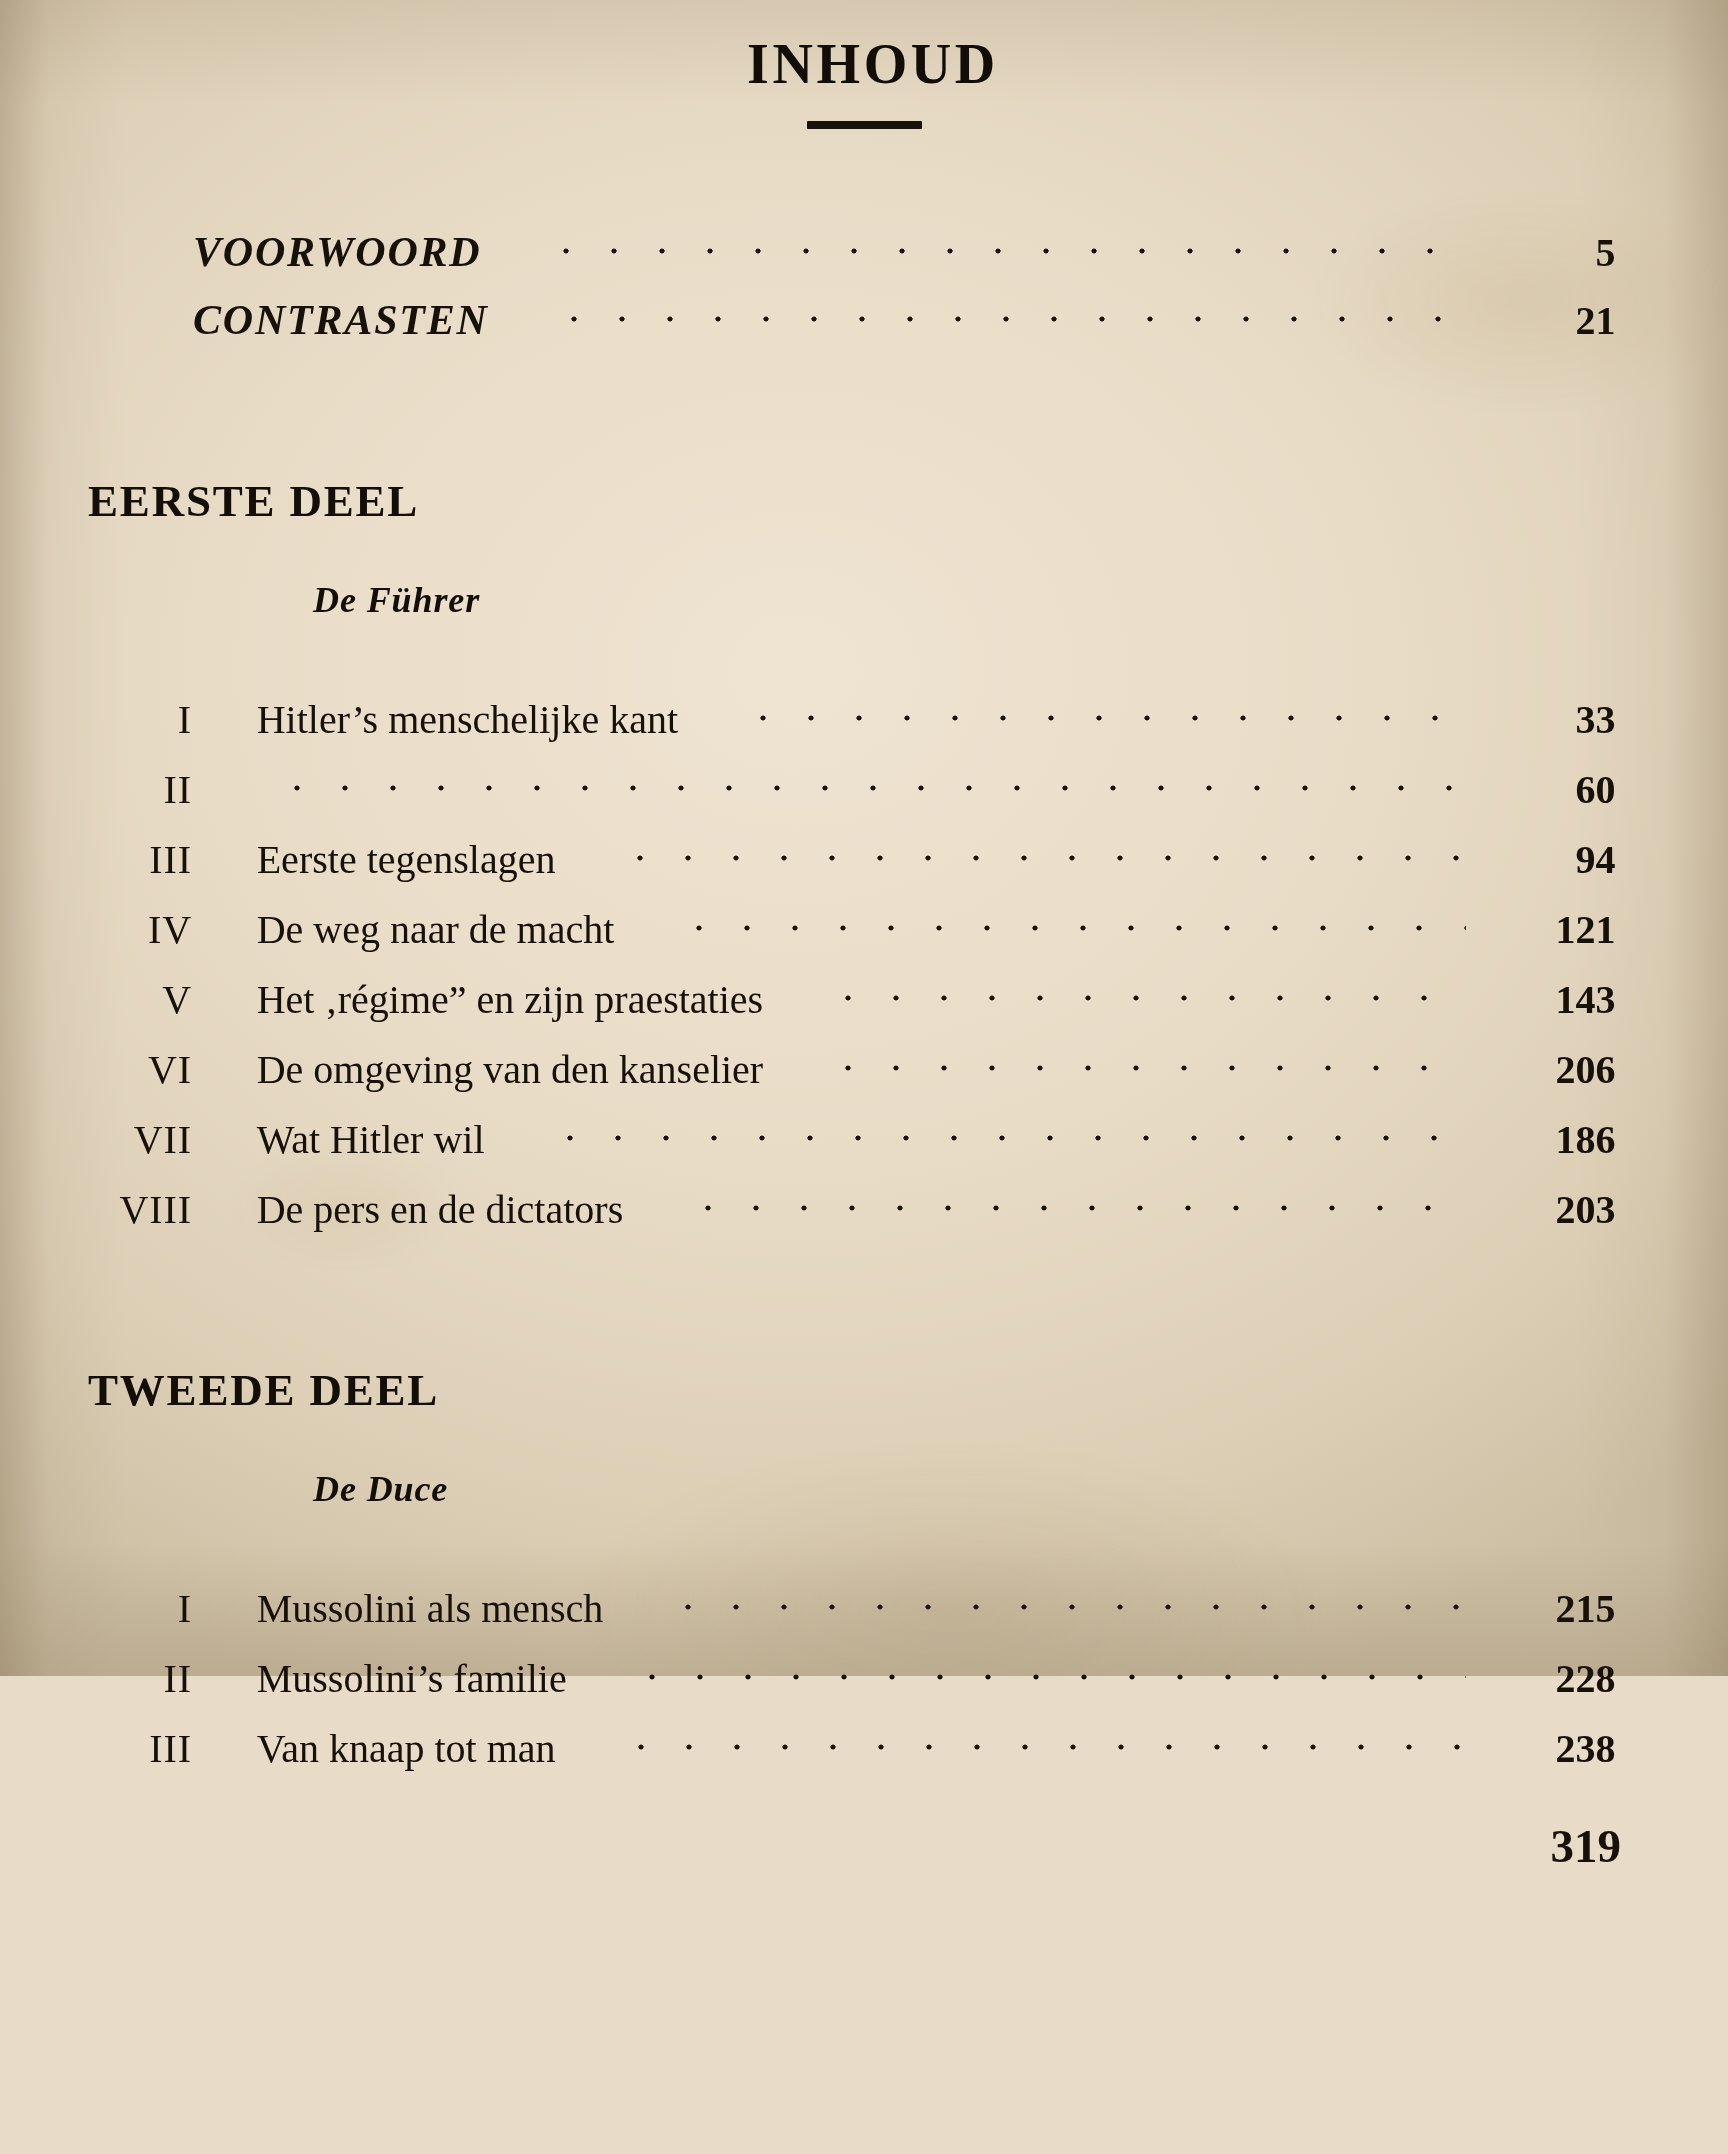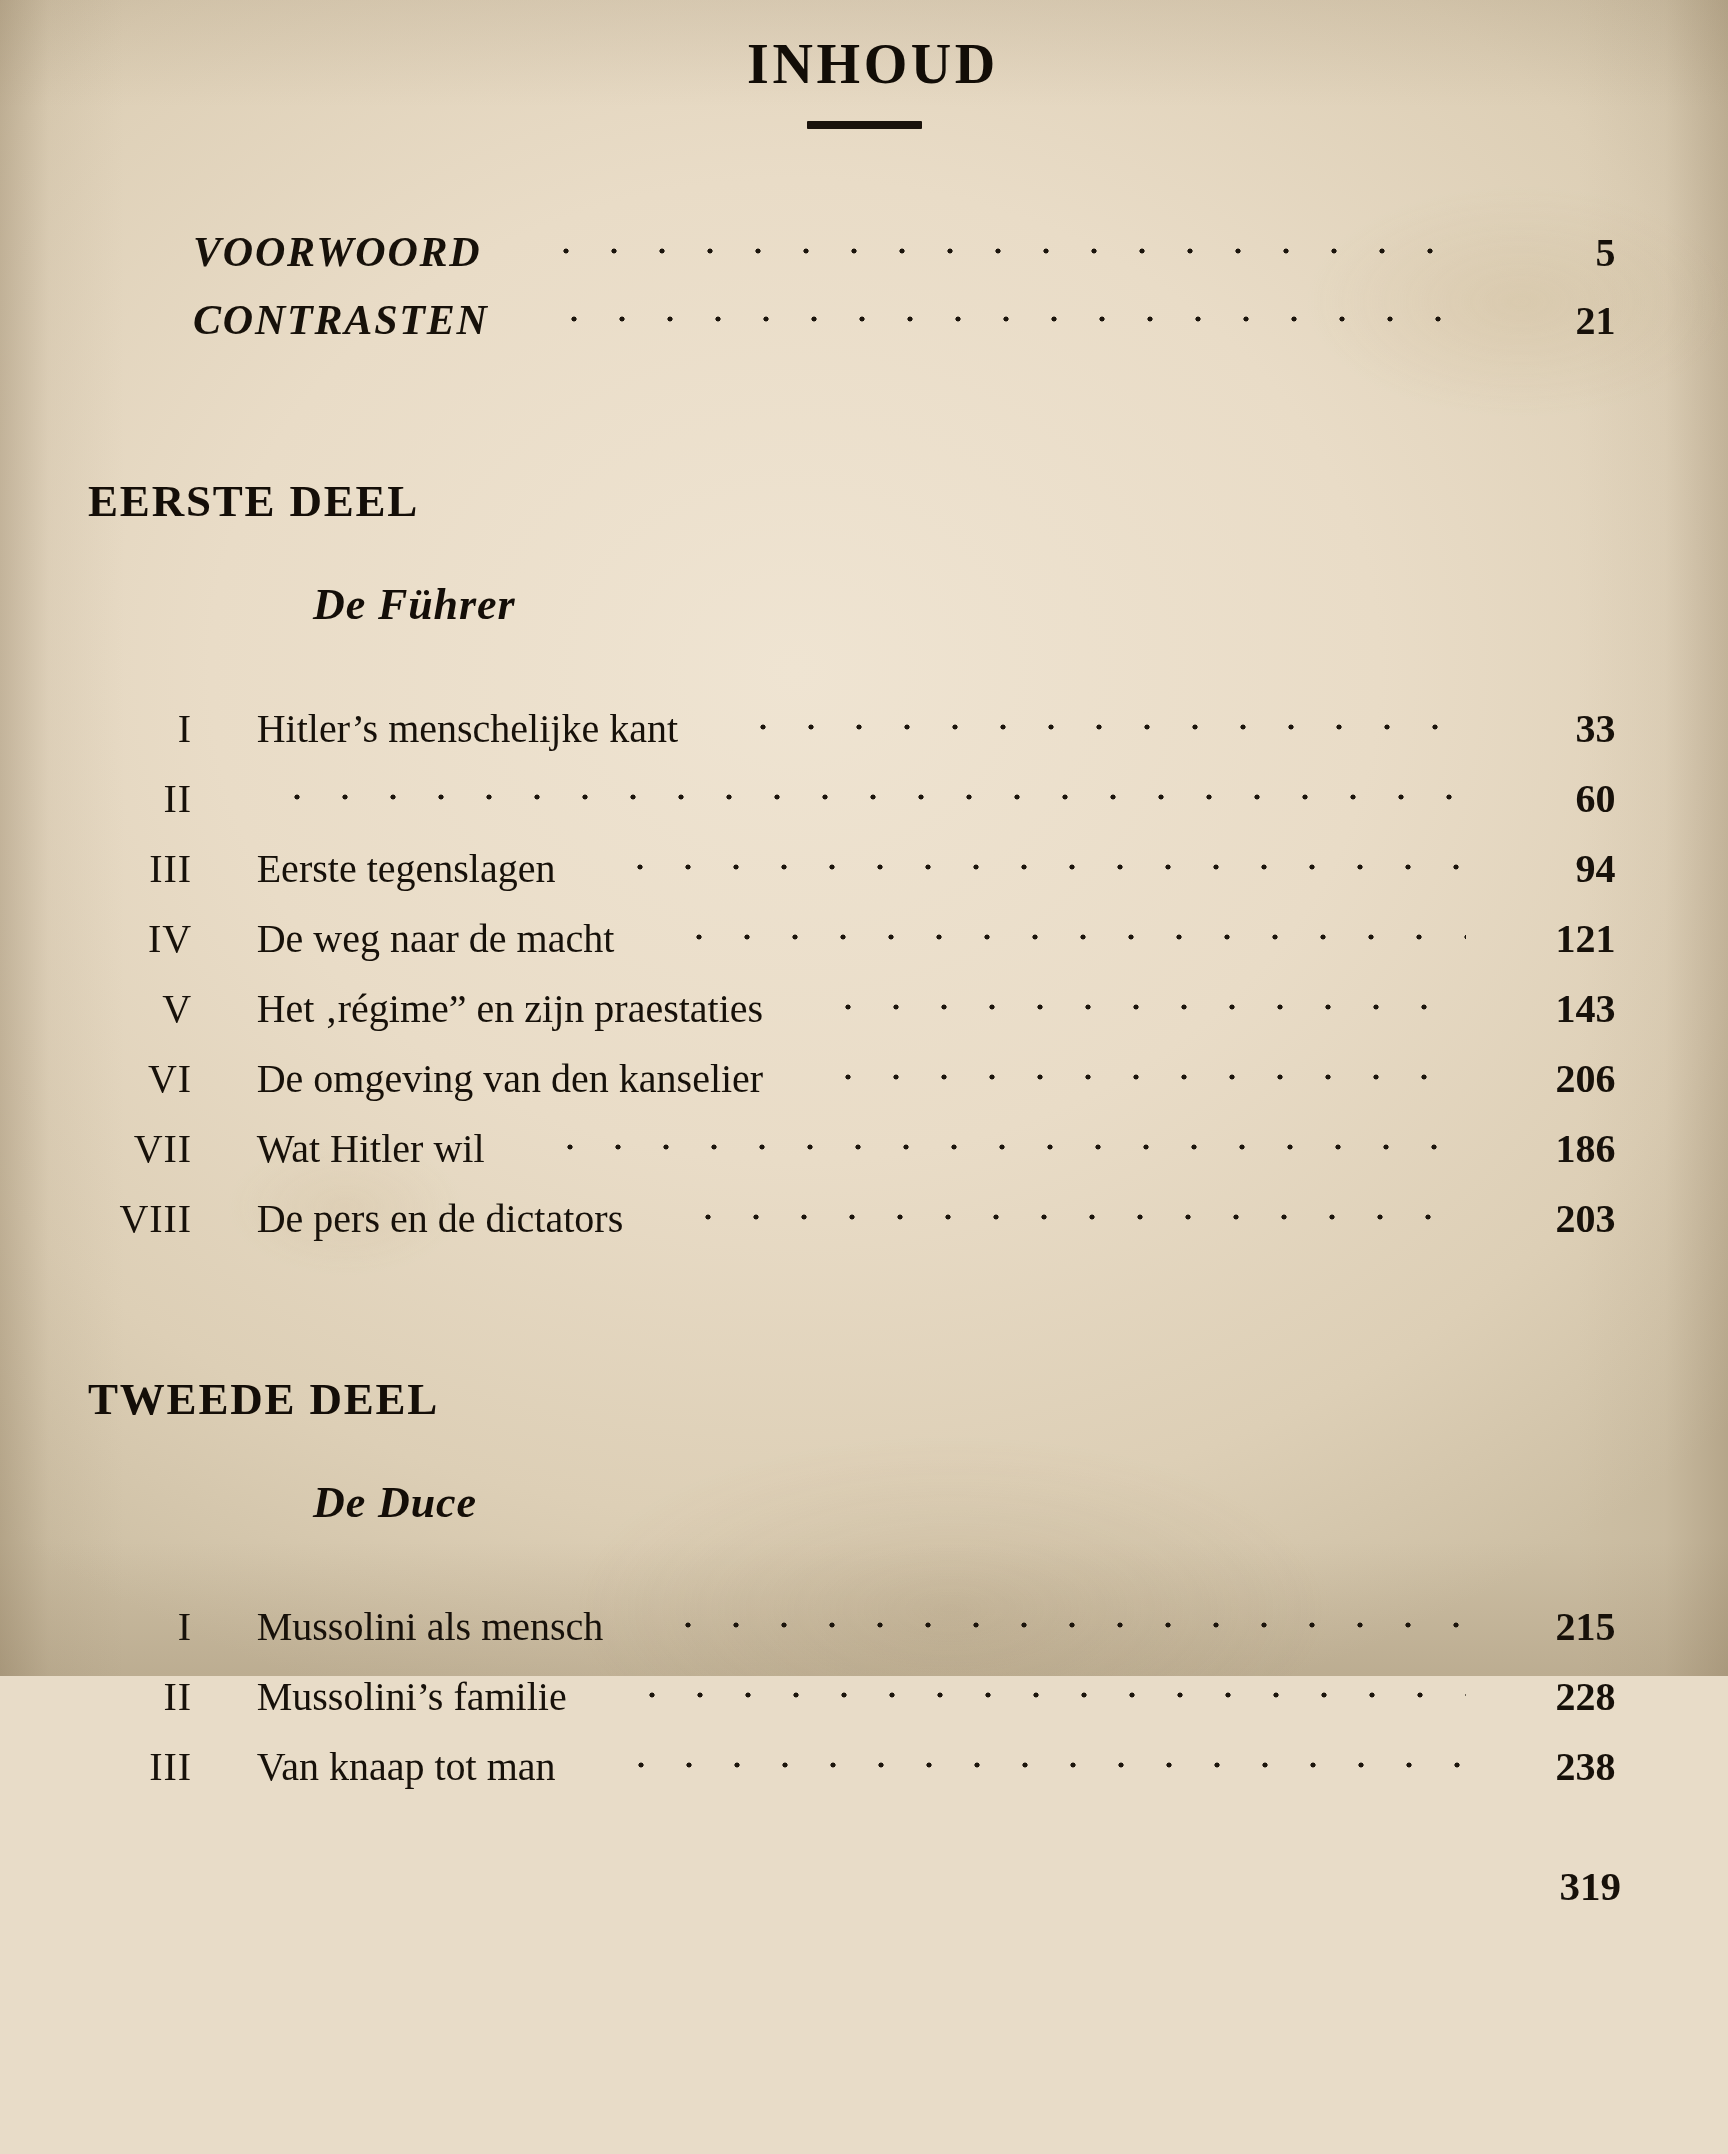--- a/index.html
+++ b/index.html
@@ -151,38 +151,38 @@
     font-weight: bold;
     font-size: 45px;
     letter-spacing: 1.8px;
     color: #140e08;
   }
   .part-sub {
     margin-top: 52px;
     padding-left: 313px;
     font-style: italic;
     font-weight: bold;
-    font-size: 44px;
+    font-size: 36px;
     letter-spacing: 0.9px;
     color: #140e08;
   }
 
   .chapters {
     margin-top: 75px;
     padding-left: 85px;
     padding-right: 107px;
   }
   .chapters .row { margin-bottom: 23px; }
 
   .final-number {
-    margin-top: 72px;
+    margin-top: 47px;
     padding-right: 107px;
     text-align: right;
     font-weight: bold;
-    font-size: 41px;
+    font-size: 47px;
     color: #17110a;
   }
 
   
   .soft { filter: blur(0.3px); }
 </style>
 </head>
 <body>
 
 <div id="page">

